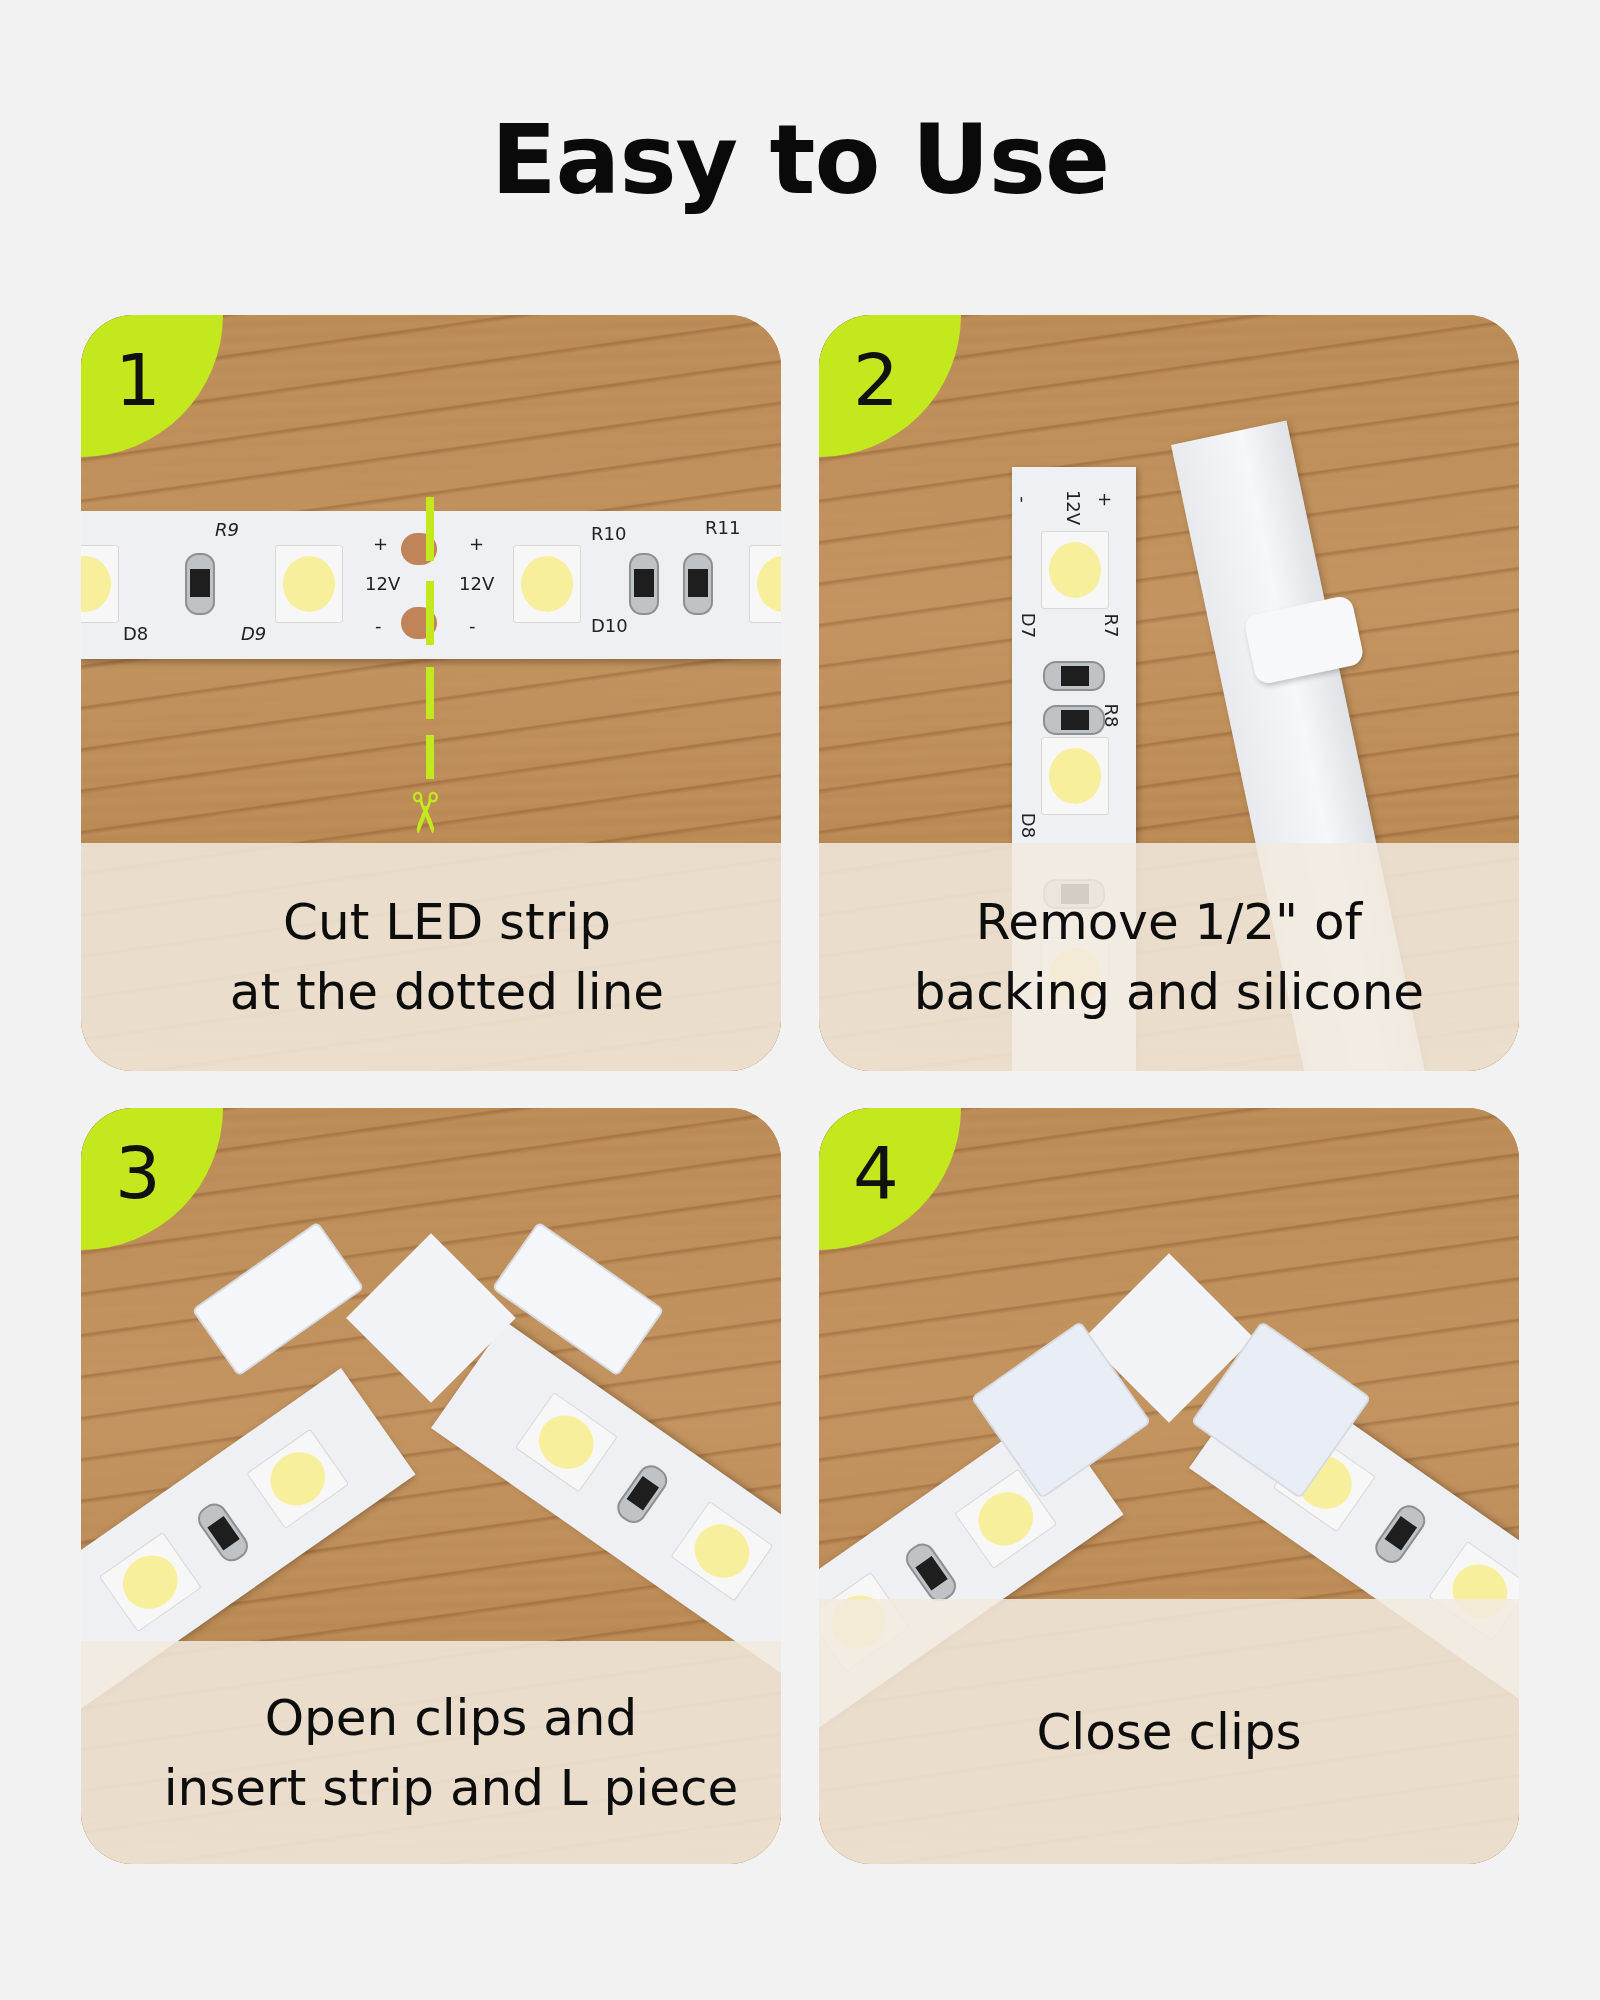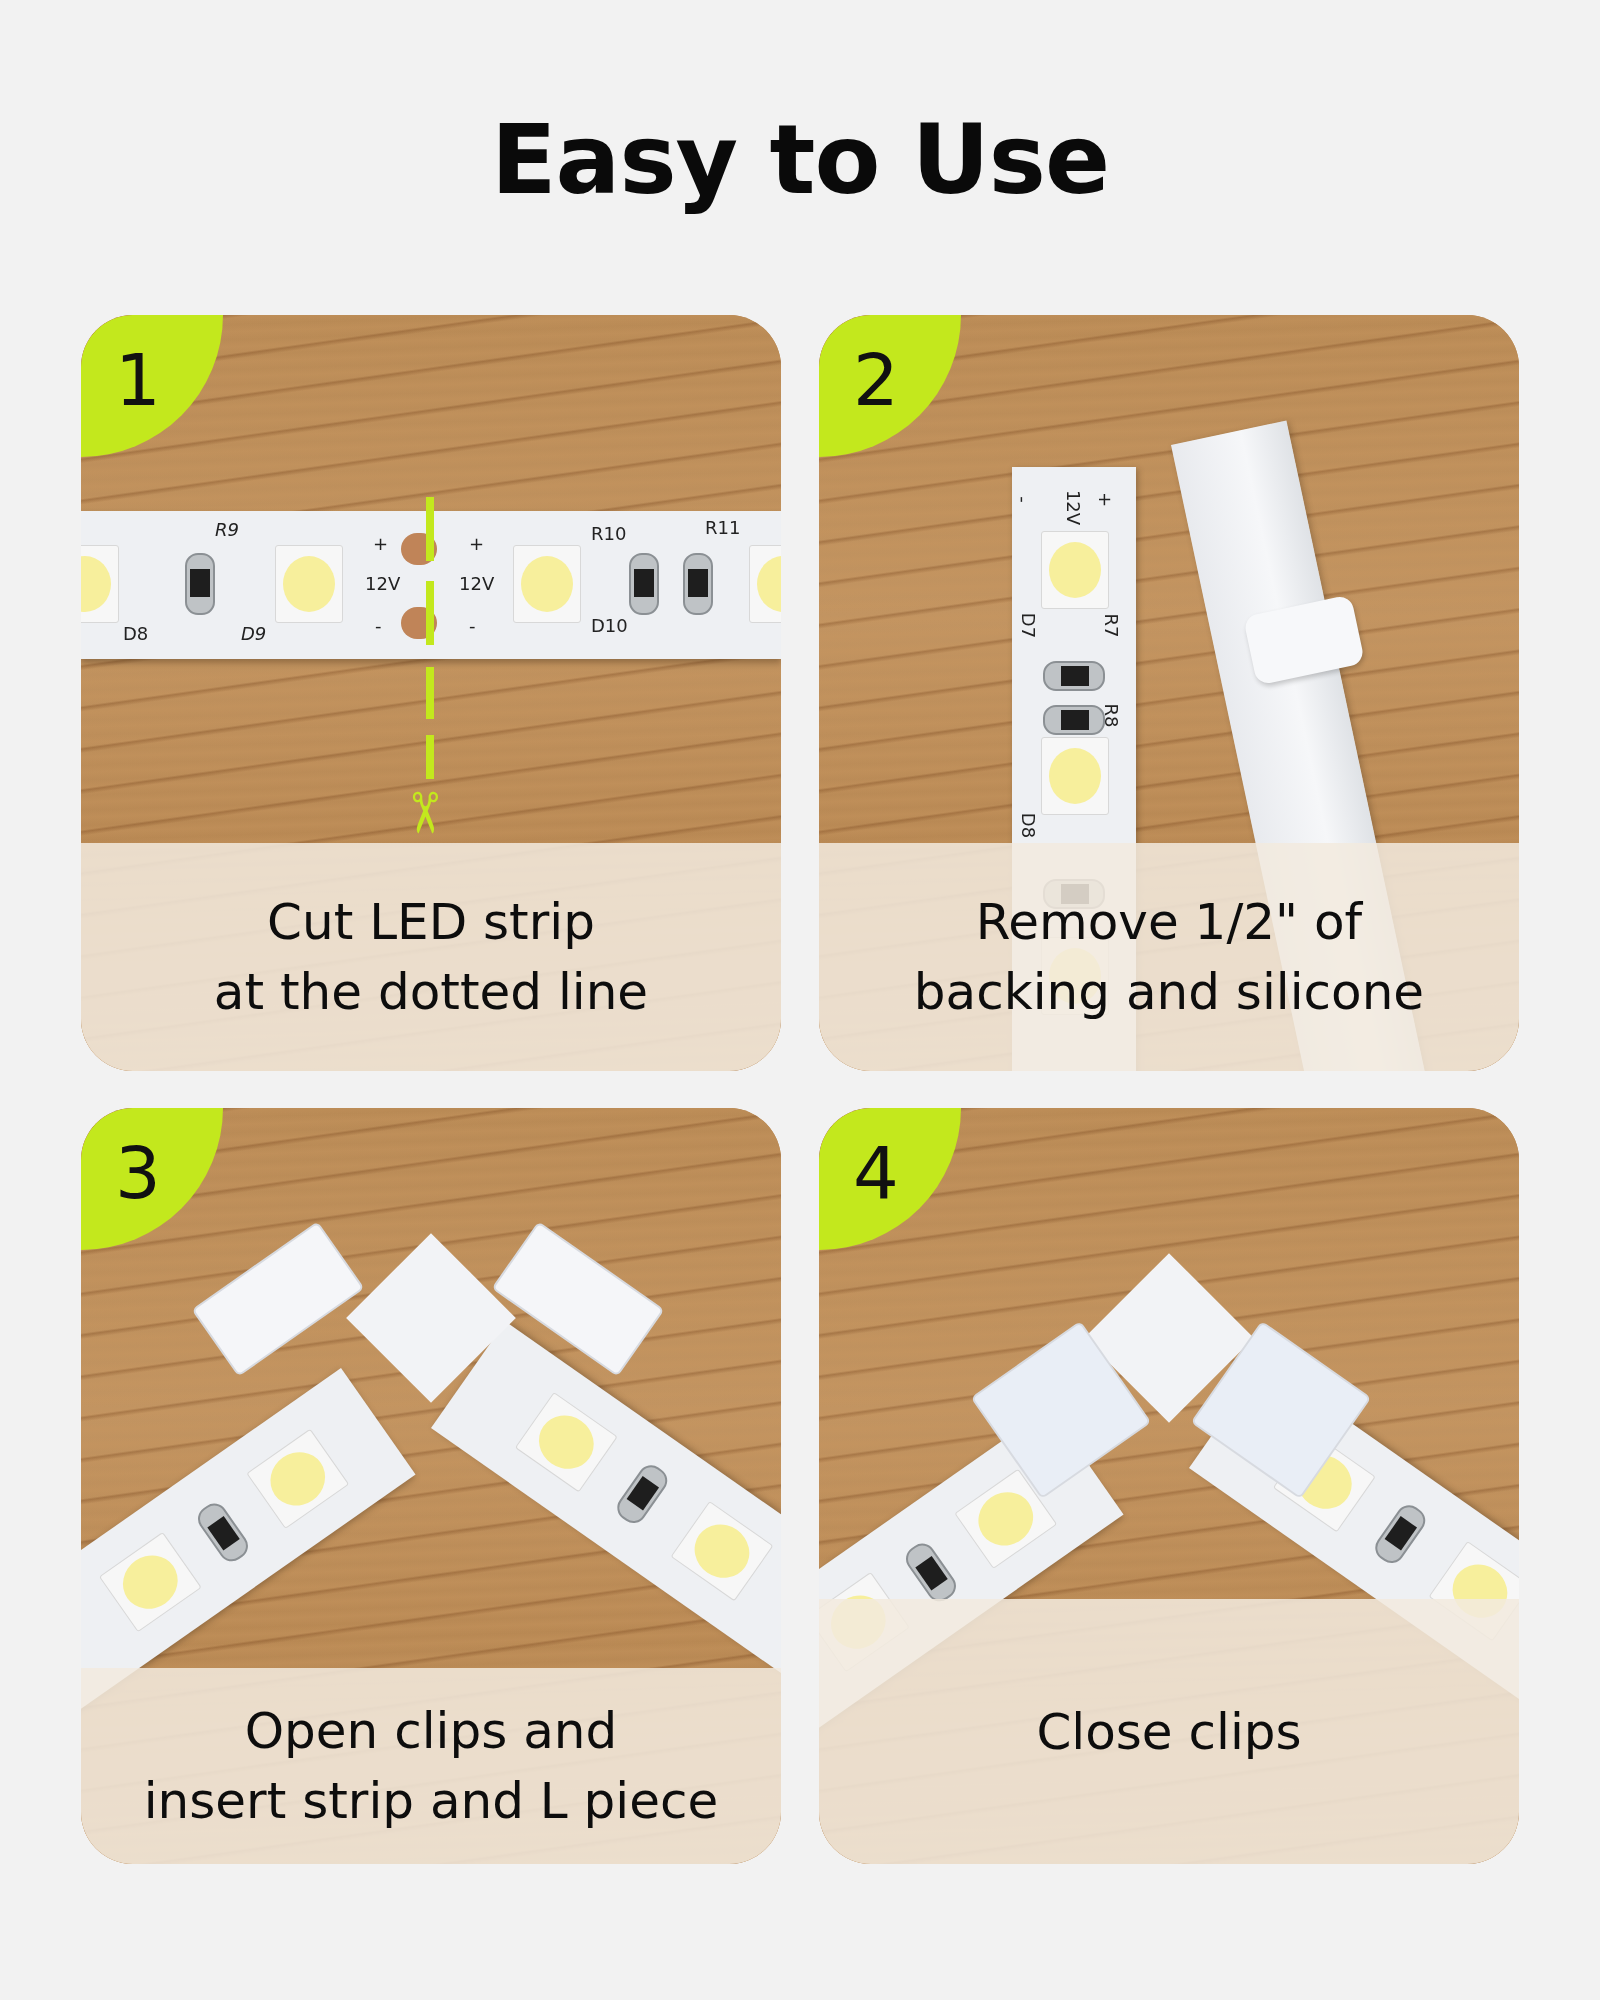--- a/index.html
+++ b/index.html
@@ -137,21 +137,21 @@
     <span class="silk" style="left:624px; top:6px;">R11</span>
   </div>
   <div class="dash" style="left:345px; top:182px; height:64px;"></div>
   <div class="dash" style="left:345px; top:266px; height:64px;"></div>
   <div class="dash" style="left:345px; top:352px; height:52px;"></div>
   <div class="dash" style="left:345px; top:420px; height:44px;"></div>
   <div class="scissors" style="left:320px; top:470px; transform:rotate(90deg);">✂</div>
   <div class="badge">
     <span class="badge-num">1</span>
   </div>
-  <div class="caption" style="height:228px;">
+  <div class="caption" style="height:228px;padding-left:16px;">
     <div class="caption-text">
       <div>Cut LED strip</div>
       <div>at the dotted line</div>
     </div>
   </div>
 </div>
 
 <div class="card" style="left:819px; top:315px;">
   <div class="wood"></div>
   <div class="strip-v">
@@ -193,21 +193,21 @@
     <div class="led" style="left:32px; top:80px;"></div>
     <div class="res" style="left:52px; top:180px; transform:rotate(90deg);"></div>
     <div class="led" style="left:32px; top:270px;"></div>
   </div>
   <div class="lpiece" style="left:290px; top:150px;"></div>
   <div class="clip" style="left:120px; top:150px; transform:rotate(-35deg);"></div>
   <div class="clip" style="left:420px; top:150px; transform:rotate(35deg);"></div>
   <div class="badge">
     <span class="badge-num">3</span>
   </div>
-  <div class="caption" style="height:196px;">
+  <div class="caption" style="height:223px;padding-left:20px;">
     <div class="caption-text">
       <div>Open clips and</div>
       <div>insert strip and L piece</div>
     </div>
   </div>
 </div>
 
 <div class="card" style="left:819px; top:1108px;">
   <div class="wood"></div>
   <div class="arm" style="left:230px; top:300px; transform:rotate(55deg); transform-origin:top left;">

